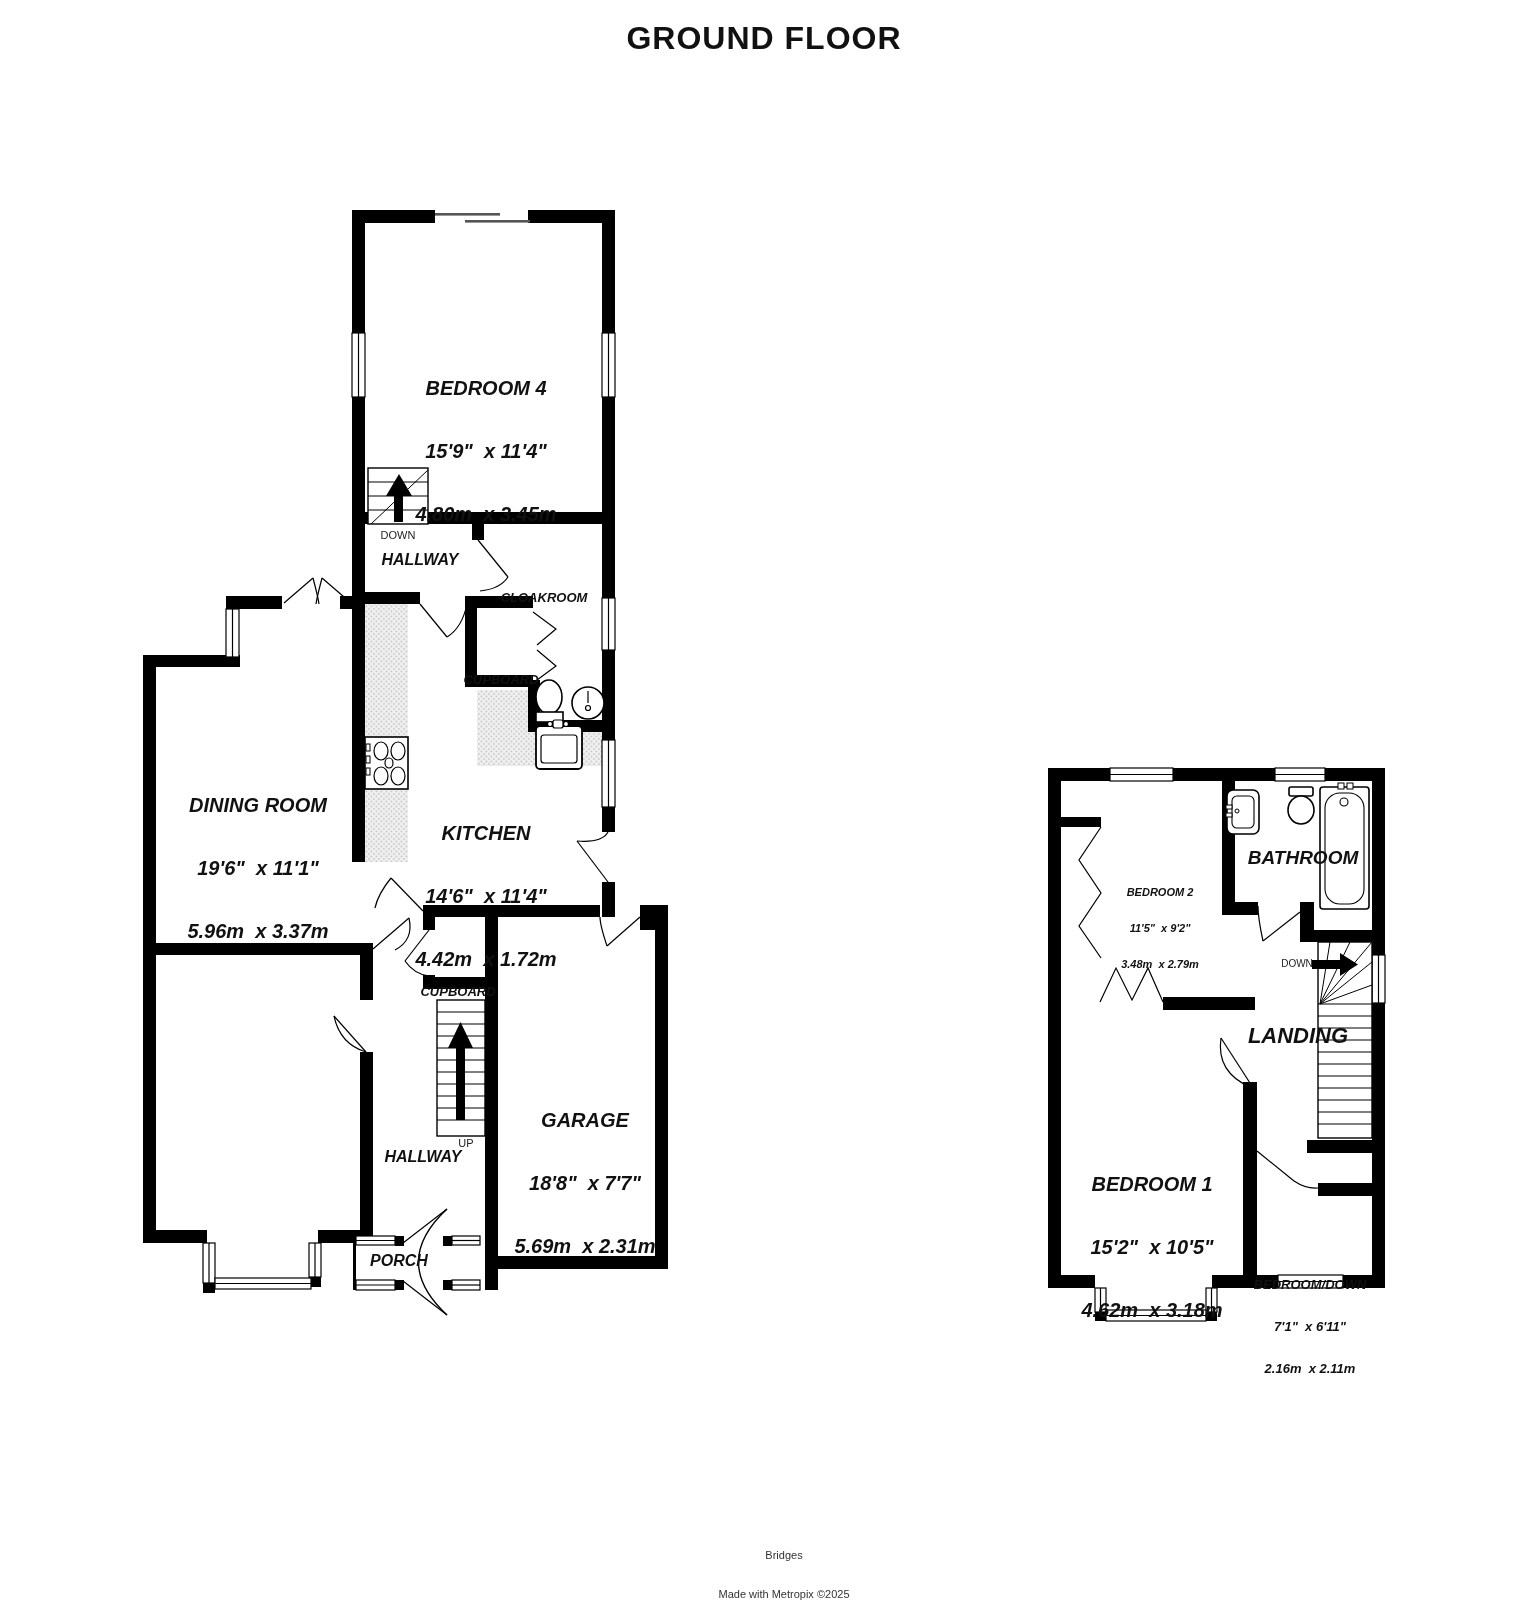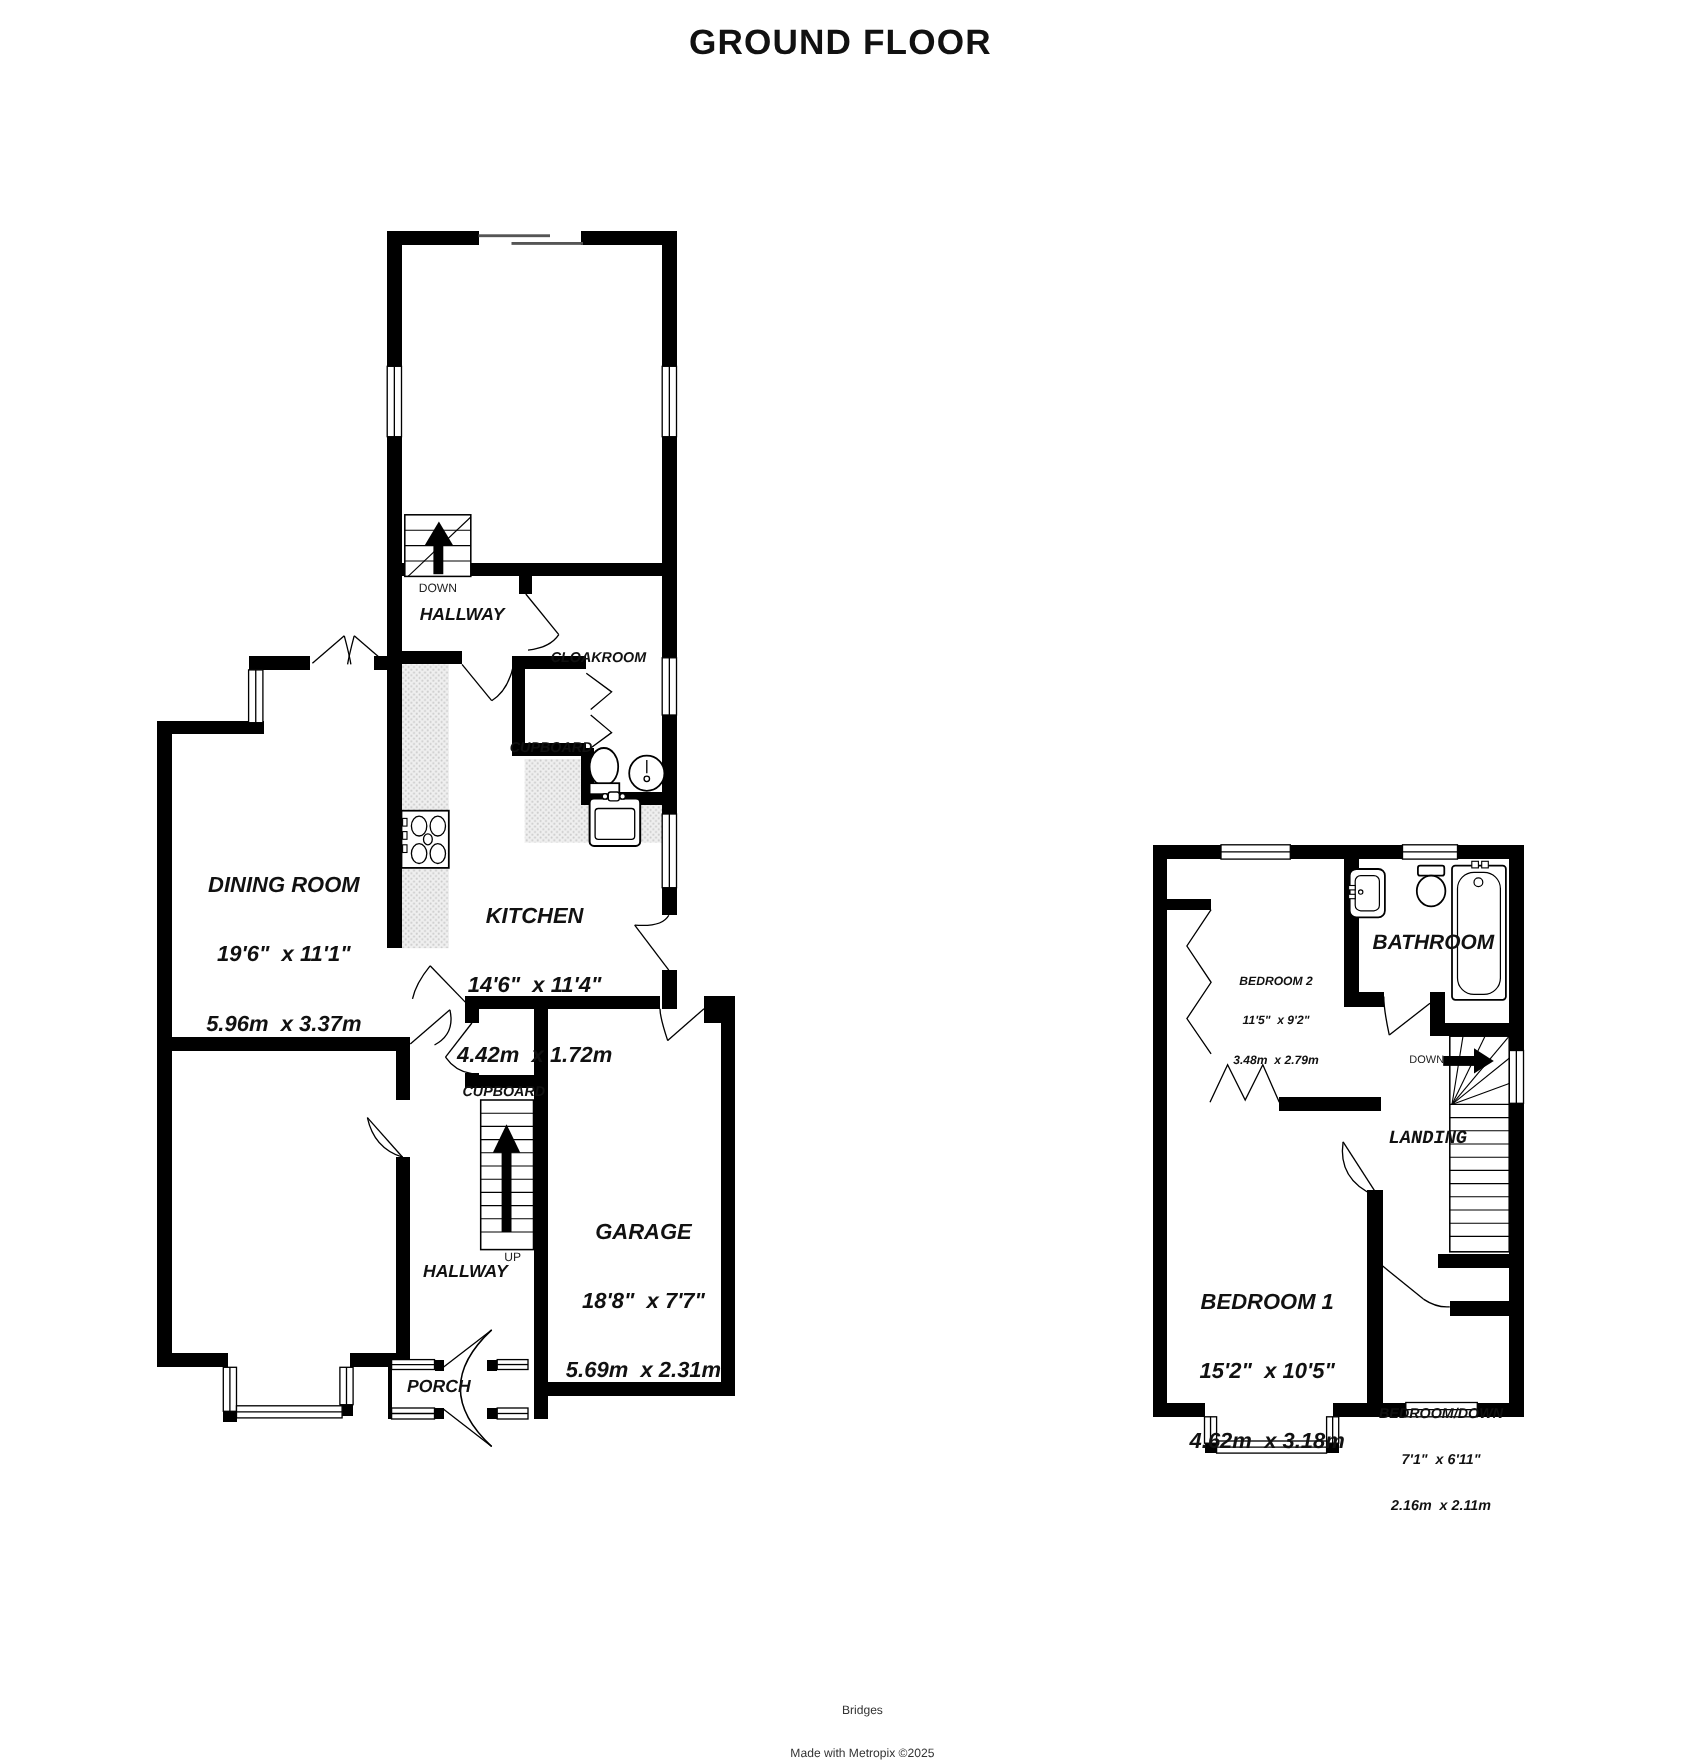--- a/index.html
+++ b/index.html
@@ -3,21 +3,21 @@
 <meta charset="utf-8">
 <style>
   html,body{margin:0;padding:0;background:#ffffff;}
   .canvas{position:relative;width:1539px;height:1600px;background:#ffffff;overflow:hidden;
           font-family:"Liberation Sans", sans-serif;color:#111;border-radius:17px;}
   .lbl{position:absolute;transform:translateX(-50%);text-align:center;white-space:pre;color:#111;}
   .room{font-weight:bold;font-style:italic;font-size:20px;line-height:21px;}
   .room-sm{font-weight:bold;font-style:italic;font-size:11px;line-height:12px;}
   .room-md{font-weight:bold;font-style:italic;font-size:13px;line-height:14px;margin-top:36px;}
   .zone{font-weight:bold;font-style:italic;font-size:16px;line-height:22px;}
-  .zone-lg{font-weight:bold;font-style:italic;font-size:17px;line-height:24px;font-family:Liberation Mono, monospace;}
+  .zone-lg{font-weight:bold;font-style:italic;font-size:22px;line-height:24px;}
   .zone-md{font-weight:bold;font-style:italic;font-size:19px;line-height:20px;}
   .tiny{font-size:11px;font-weight:normal;color:#222;}
   .tiny-xs{font-size:10px;font-weight:normal;color:#222;}
   .title{position:absolute;transform:translateX(-50%);font-size:32px;font-weight:bold;letter-spacing:1px;}
   .footer{font-size:11px;line-height:13px;color:#333;}
   svg{position:absolute;left:0;top:0;}
 </style>
 </head>
 <body>
 
@@ -296,20 +296,25 @@
       <g fill="#fff" stroke="#000" stroke-width="1.6">
         <rect x="1320" y="787" width="49" height="122" rx="3"></rect>
         <rect x="1325" y="793" width="39" height="111" rx="15" stroke-width="1.1"></rect>
         <rect x="1338" y="783" width="6" height="6" stroke-width="1"></rect>
         <rect x="1347" y="783" width="6" height="6" stroke-width="1"></rect>
         <circle cx="1344" cy="802" r="4" stroke-width="1.1"></circle>
       </g>
     </g>
   </svg>
 
+  <div class="lbl room" style="left:486px;top:336px;">
+    <div>BEDROOM 4</div>
+    <div>15'9"  x 11'4"</div>
+    <div>4.80m  x 3.45m</div>
+  </div>
 
   <div class="lbl tiny" style="left:398px;top:529px;">DOWN</div>
   <div class="lbl zone" style="left:420px;top:549px;">HALLWAY</div>
   <div class="lbl room-md" style="left:544px;top:555px;">CLOAKROOM</div>
   <div class="lbl room-md" style="left:501px;top:637px;">CUPBOARD</div>
 
   <div class="lbl room" style="left:258px;top:753px;">
     <div>DINING ROOM</div>
     <div>19'6"  x 11'1"</div>
     <div>5.96m  x 3.37m</div>

